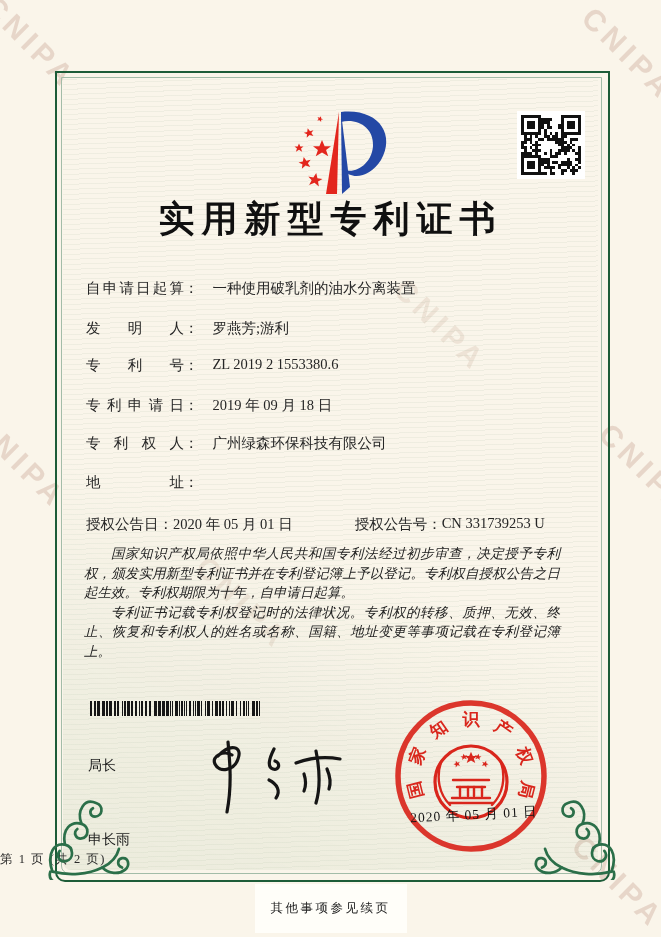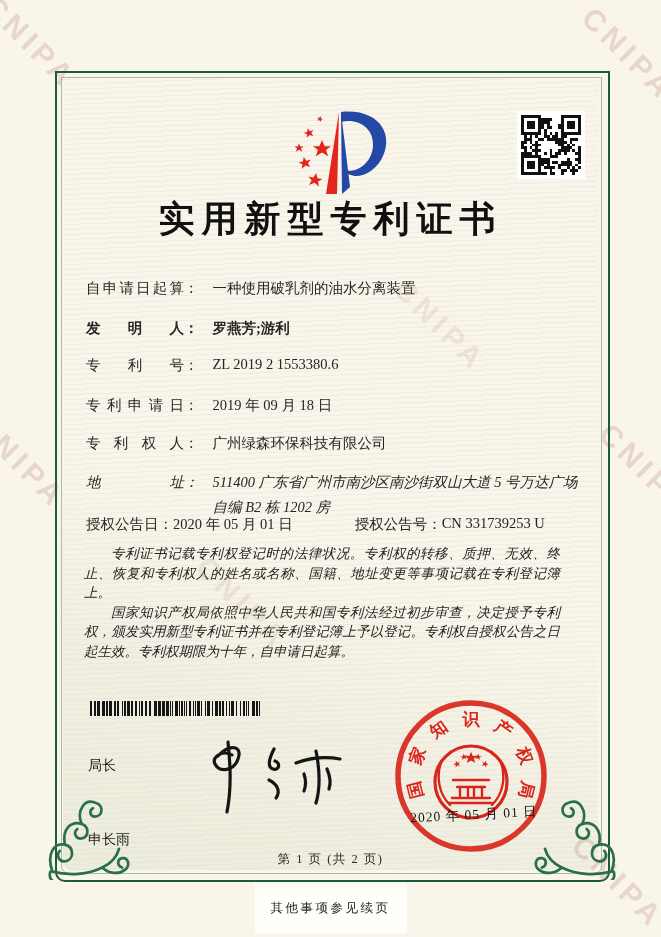--- a/index.html
+++ b/index.html
@@ -31,21 +31,21 @@
   .fcolon{display:inline-block;}
   .fvalue{margin-left:14px;white-space:nowrap;}
   .fvalue .line2{display:block;margin-top:6px;}
   .grant-group{display:flex;font-size:14.5px;color:#262626;}
   .legal{left:84px;top:544px;width:476px;font-size:13.5px;line-height:19.5px;
       font-style:italic;text-align:justify;color:#222;}
   .legal p{margin:0;text-indent:2em;}
   .sig-label{left:88px;font-size:14px;font-family:"Liberation Sans","DejaVu Sans",sans-serif;color:#1c1c1c;}
   .seal-date{left:400px;top:806px;width:148px;text-align:center;font-size:13.5px;color:#141414;
       transform:rotate(-3deg);letter-spacing:1px;z-index:6;}
-  .page-num{left:0;right:0;top:851px;text-align:center;font-size:12.5px;letter-spacing:1.5px;color:#2a2a2a;}
+  .page-num{left:0;right:0;top:851px;text-align:left;font-size:12.5px;letter-spacing:1.5px;color:#2a2a2a;}
   .cont-label{left:50%;top:884px;transform:translateX(-50%);background:#fffef9;
       padding:16px 16px;font-size:12.5px;letter-spacing:2.5px;color:#222;z-index:5;}
   #seal-box{left:391px;top:696px;width:160px;height:160px;z-index:4;}
   #seal-ring span{position:absolute;left:50%;top:50%;font-size:17px;font-weight:bold;color:#d9261c;}
   .orn{z-index:3;}
 </style>
 </head>
 <body>
 
 <div id="page">
@@ -349,59 +349,58 @@
       </svg>
   </div>
 
   <div class="abs title">实用新型专利证书</div>
 
   <div class="frow" style="top:279px;">
     <span class="flabel">自申请日起算</span>
       <span class="fcolon">：</span>
     <span class="fvalue">一种使用破乳剂的油水分离装置</span>
   </div>
-  <div class="frow" style="top:319px;font-weight:bold;">
+  <div class="frow" style="top:319px;">
     <span class="flabel">发明人</span>
       <span class="fcolon">：</span>
     <span class="fvalue">罗燕芳;游利</span>
   </div>
   <div class="frow" style="top:356px;">
     <span class="flabel">专利号</span>
       <span class="fcolon">：</span>
     <span class="fvalue">ZL 2019 2 1553380.6</span>
   </div>
   <div class="frow" style="top:396px;justify-content:space-between;">
     <span class="flabel">专利申请日</span>
       <span class="fcolon">：</span>
     <span class="fvalue">2019 年 09 月 18 日</span>
   </div>
   <div class="frow" style="top:434px;">
     <span class="flabel">专利权人</span>
       <span class="fcolon">：</span>
     <span class="fvalue">广州绿森环保科技有限公司</span>
   </div>
-  <div class="frow" style="top:473px;font-style:italic;">
+  <div class="frow" style="top:473px;">
     <span class="flabel">地址</span>
       <span class="fcolon">：</span>
-    <span class="fvalue"><span>511400 广东省广州市南沙区南沙街双山大道 5 号万达广场</span><span class="line2">自编 B2 栋 1202 房</span></span>
   </div>
   <div class="frow" style="top:515px;width:476px;align-items:center;">
     <span class="grant-group">
       <span>授权公告日：</span>
       <span>2020 年 05 月 01 日</span>
     </span>
     <span class="grant-group" style="margin-left:62px;">
       <span>授权公告号：</span>
       <span>CN 331739253 U</span>
     </span>
   </div>
 
   <div class="abs legal">
+    <p>国家知识产权局依照中华人民共和国专利法经过初步审查，决定授予专利权，颁发实用新型专利证书并在专利登记簿上予以登记。专利权自授权公告之日起生效。专利权期限为十年，自申请日起算。</p>
     <p>专利证书记载专利权登记时的法律状况。专利权的转移、质押、无效、终止、恢复和专利权人的姓名或名称、国籍、地址变更等事项记载在专利登记簿上。</p>
-    <p>国家知识产权局依照中华人民共和国专利法经过初步审查，决定授予专利权，颁发实用新型专利证书并在专利登记簿上予以登记。专利权自授权公告之日起生效。专利权期限为十年，自申请日起算。</p>
   </div>
 
   <div class="abs" style="left:90px;top:701px;width:172px;height:15px;">
     <svg id="bc" width="172" height="15">
         <rect x="0" y="0" width="2" height="15" fill="#161616"></rect>
         <rect x="4" y="0" width="2" height="15" fill="#161616"></rect>
         <rect x="7" y="0" width="3" height="15" fill="#161616"></rect>
         <rect x="12" y="0" width="3" height="15" fill="#161616"></rect>
         <rect x="16" y="0" width="2" height="15" fill="#161616"></rect>
         <rect x="19" y="0" width="3" height="15" fill="#161616"></rect>

